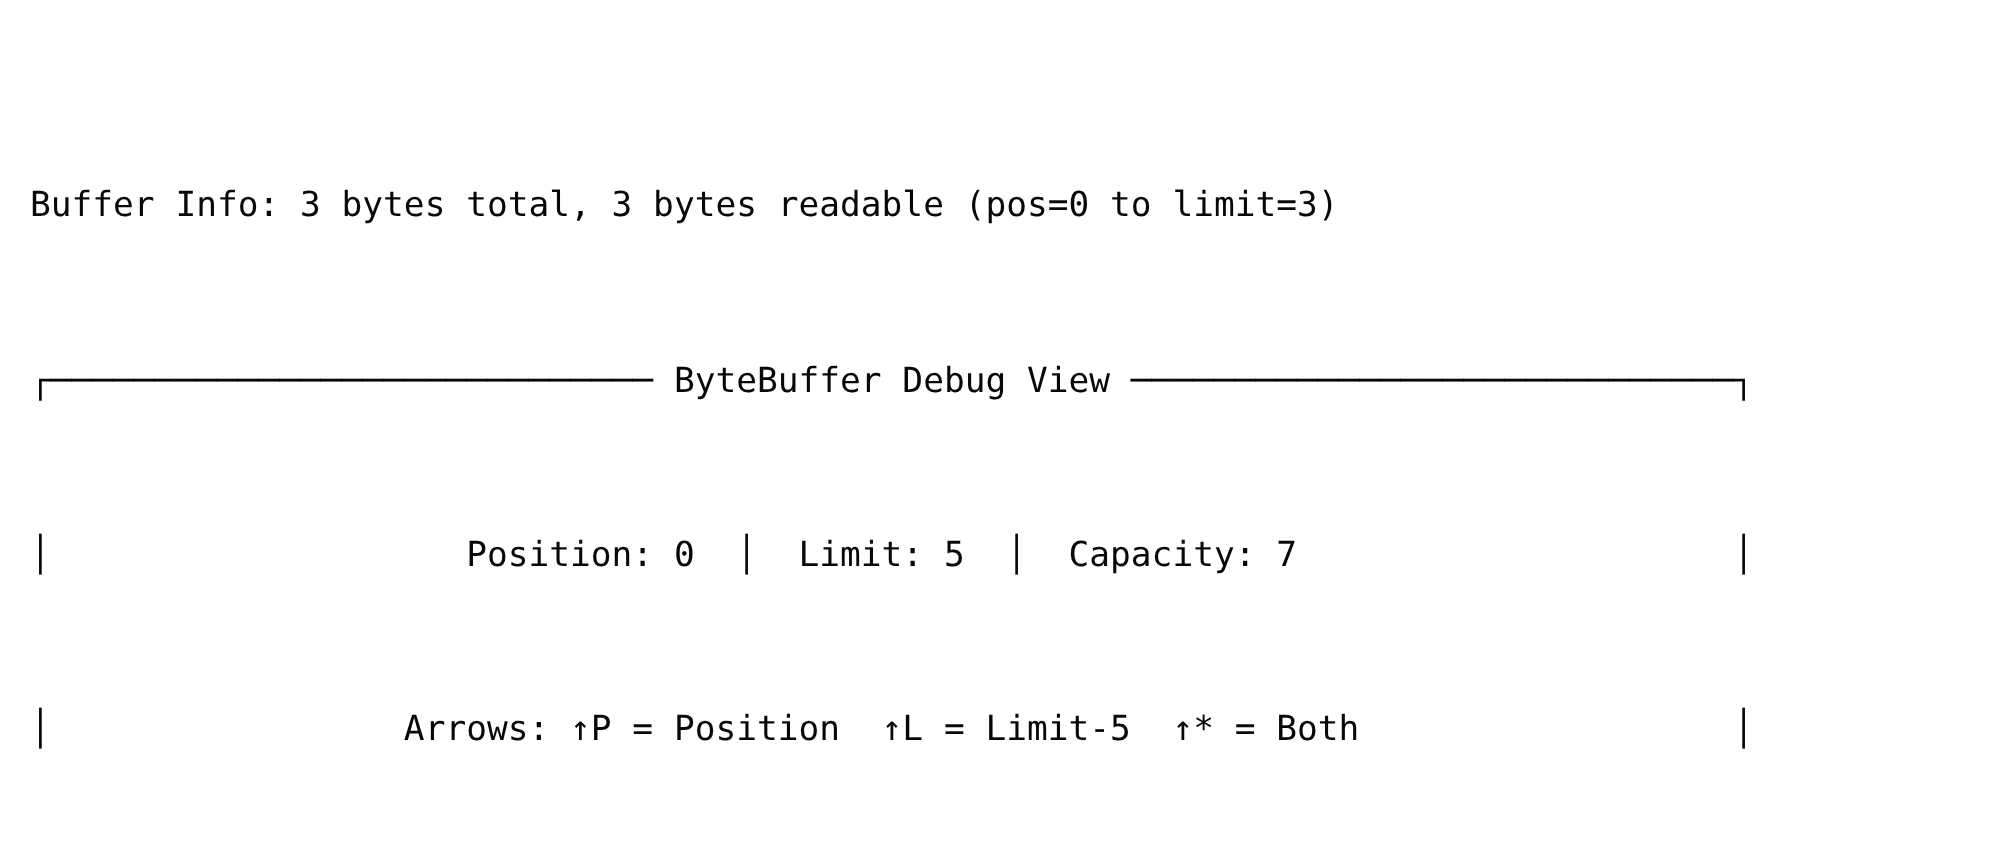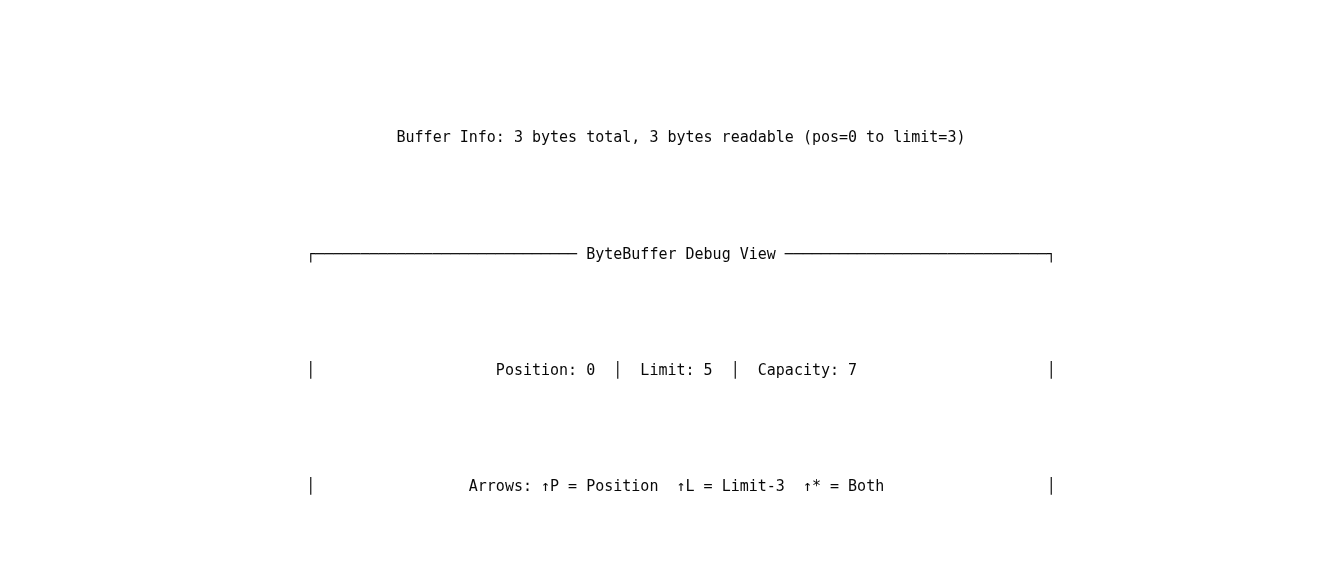--- a/index.html
+++ b/index.html
@@ -14,42 +14,41 @@
     width: 1342px;
     height: 577px;
     overflow: hidden;
     background: var(--color-background);
   }
   .console {
     width: 1342px;
     height: 577px;
     padding: 41px 0 0 20px;
     font-family: "DejaVu Sans Mono", monospace;
-    font-size: 15px;
+    font-size: 23px;
     line-height: 38.7px;
     color: var(--color-text);
     white-space: pre;
-    text-align: center;
   }
   .line {
     margin: 0;
     padding: 0;
     font: inherit;
     min-height: 38.7px;
     white-space: pre;
   }
 </style>
 </head>
 <body>
 
 <div class="console">
   <pre class="line">Buffer Info: 3 bytes total, 3 bytes readable (pos=0 to limit=3)</pre>
   <pre class="line">┌───────────────────────────── ByteBuffer Debug View ─────────────────────────────┐</pre>
   <pre class="line">│                    Position: 0  │  Limit: 5  │  Capacity: 7                     │</pre>
-  <pre class="line">│                 Arrows: ↑P = Position  ↑L = Limit-3  ↑* = Both                  │</pre>
+  <pre class="line">│                 Arrows: ↑P = Position  ↑L = Limit-5  ↑* = Both                  │</pre>
   
   
   
   
   
   
   
   
   
   

